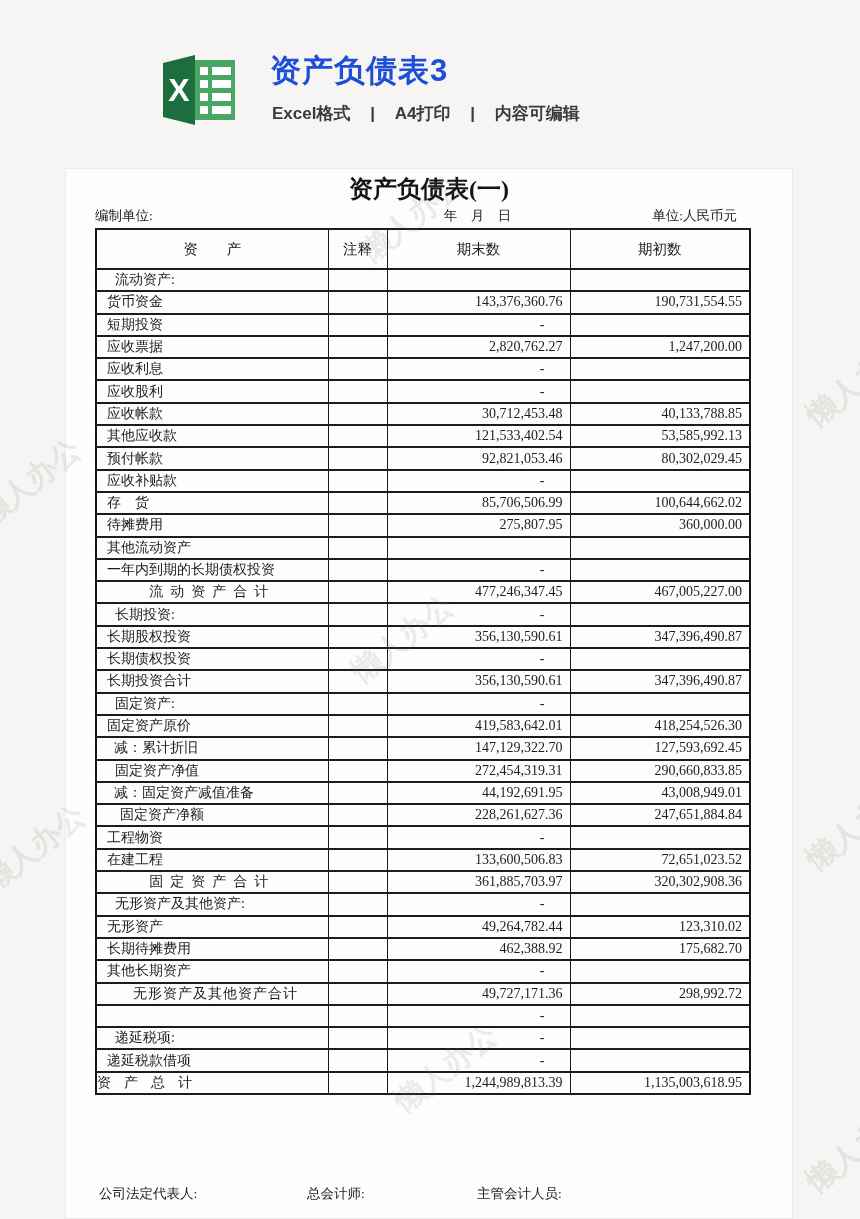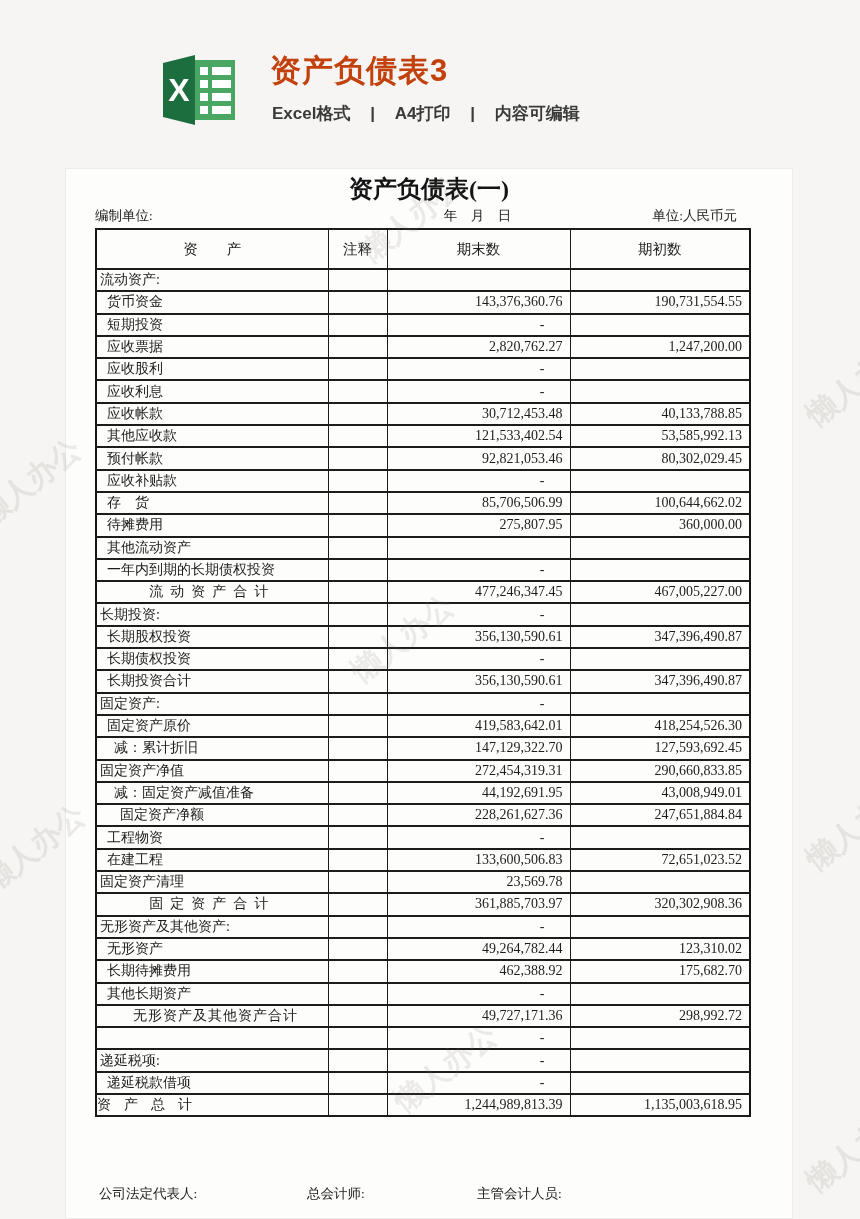--- a/index.html
+++ b/index.html
@@ -11,21 +11,21 @@
     width: 860px;
     height: 1219px;
     background: #f6f5f3;
     overflow: hidden;
   }
 
   
   .hero-icon { position: absolute; left: 163px; top: 55px; width: 76px; height: 70px; }
   .hero-title {
     position: absolute; left: 270px; top: 50px;
-    font-size: 31px; font-weight: bold; color: #c2410c;
+    font-size: 31px; font-weight: bold; color: #1d4ed8;
     letter-spacing: 1px;
   }
   .hero-subtitle {
     position: absolute; left: 272px; top: 102px;
     font-size: 17px; font-weight: bold; color: #3a3a3a;
   }
   .hero-subtitle .sep { margin: 0 15px; font-weight: bold; color: #3a3a3a; }
 
   
   .page {
@@ -68,21 +68,21 @@
   }
   .sheet th { height: 40px; font-size: 14.5px; font-weight: normal; text-align: center; }
   .sheet td { height: 22.3px; font-size: 14px; }
   .th-asset { letter-spacing: 0; }
 
   .c-label  { text-align: left; padding-left: 8px; }
   .c-note   { }
   .c-amount { text-align: right; padding-right: 7px; font-size: 13.5px; }
   .c-amount.dash { padding-right: 25px; }
 
-  .row-section  .c-label { padding-left: 3px; margin-left: 36px; }
+  .row-section  .c-label { padding-left: 18px; margin-left: 36px; }
   .row-item     .c-label { padding-left: 10px; }
   .row-item2    .c-label { padding-left: 17px; }
   .row-item3    .c-label { padding-left: 23px; }
   .row-subtotal .c-label { text-align: center; letter-spacing: 7px; padding-left: 0; }
   .row-subtotal2 .c-label{ padding-left: 36px; letter-spacing: 1px; }
   .row-total    .c-label { text-align: left; letter-spacing: 13px; padding-left: 0; }
 
   
   .doc-footer { position: absolute; top: 1016px; left: 29px; width: 654px; height: 20px; font-size: 13.5px; }
   .doc-footer span { position: absolute; }
@@ -185,27 +185,27 @@
               <td class="c-amount dash">-</td>
               <td class="c-amount"></td>
             </tr>
             <tr class="row-item">
               <td class="c-label">应收票据</td>
               <td class="c-note"></td>
               <td class="c-amount">2,820,762.27</td>
               <td class="c-amount">1,247,200.00</td>
             </tr>
             <tr class="row-item">
+              <td class="c-label">应收利息</td>
+              <td class="c-note"></td>
+              <td class="c-amount dash">-</td>
+              <td class="c-amount"></td>
+            </tr>
+            <tr class="row-item">
               <td class="c-label">应收股利</td>
-              <td class="c-note"></td>
-              <td class="c-amount dash">-</td>
-              <td class="c-amount"></td>
-            </tr>
-            <tr class="row-item">
-              <td class="c-label">应收利息</td>
               <td class="c-note"></td>
               <td class="c-amount dash">-</td>
               <td class="c-amount"></td>
             </tr>
             <tr class="row-item">
               <td class="c-label">应收帐款</td>
               <td class="c-note"></td>
               <td class="c-amount">30,712,453.48</td>
               <td class="c-amount">40,133,788.85</td>
             </tr>
@@ -321,26 +321,20 @@
               <td class="c-label">工程物资</td>
               <td class="c-note"></td>
               <td class="c-amount dash">-</td>
               <td class="c-amount"></td>
             </tr>
             <tr class="row-item">
               <td class="c-label">在建工程</td>
               <td class="c-note"></td>
               <td class="c-amount">133,600,506.83</td>
               <td class="c-amount">72,651,023.52</td>
-            </tr>
-            <tr class="row-section">
-              <td class="c-label">固定资产清理</td>
-              <td class="c-note"></td>
-              <td class="c-amount">23,569.78</td>
-              <td class="c-amount"></td>
             </tr>
             <tr class="row-subtotal">
               <td class="c-label">固定资产合计</td>
               <td class="c-note"></td>
               <td class="c-amount">361,885,703.97</td>
               <td class="c-amount">320,302,908.36</td>
             </tr>
             <tr class="row-section">
               <td class="c-label">无形资产及其他资产:</td>
               <td class="c-note"></td>

